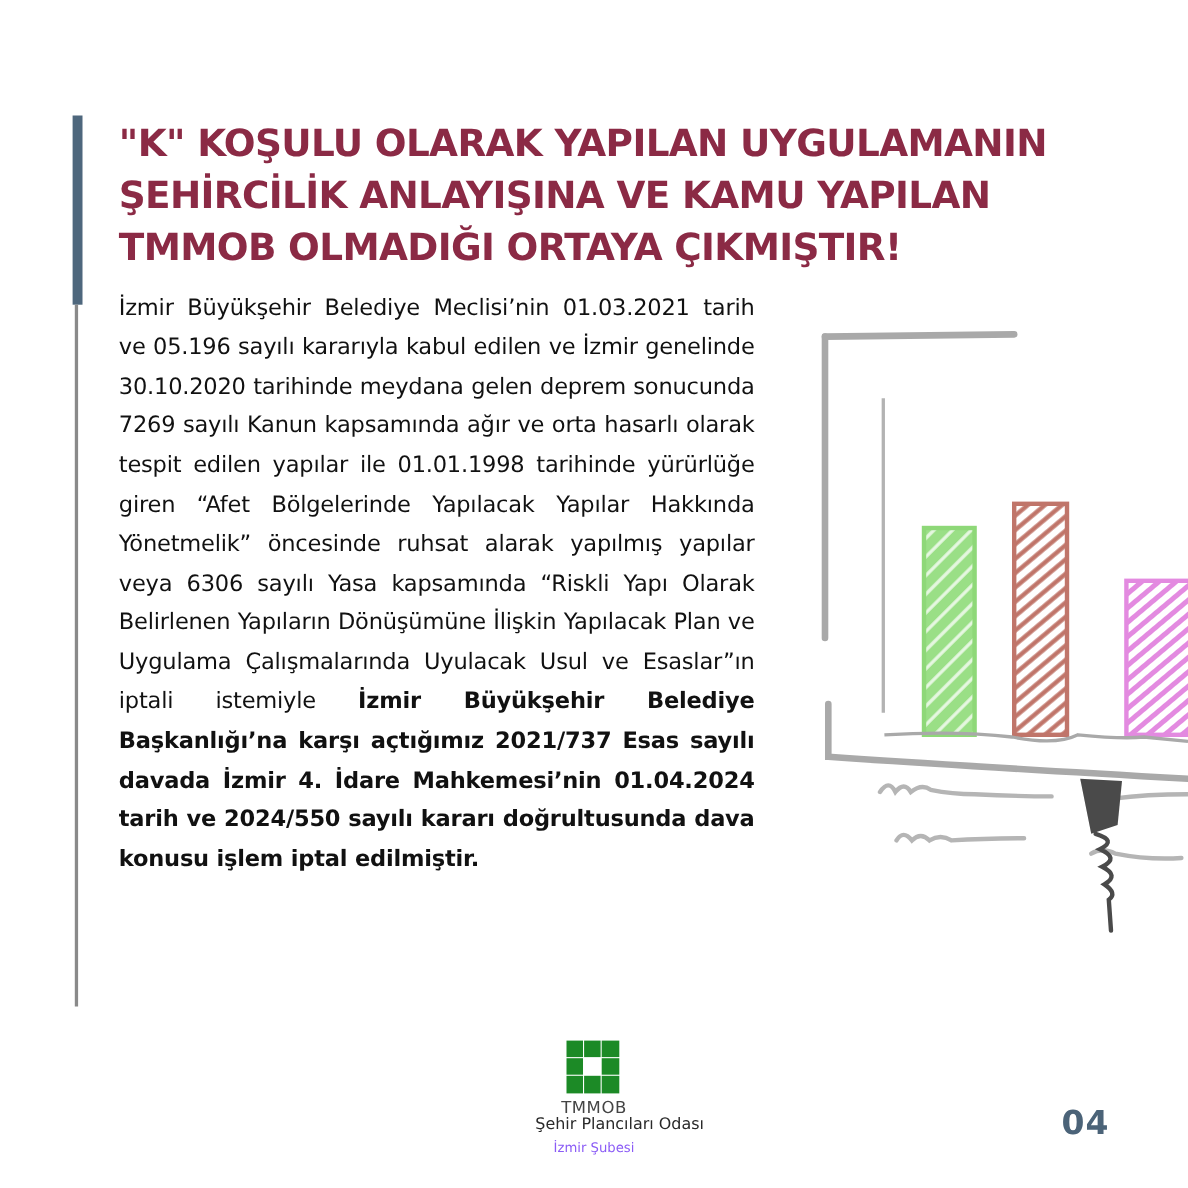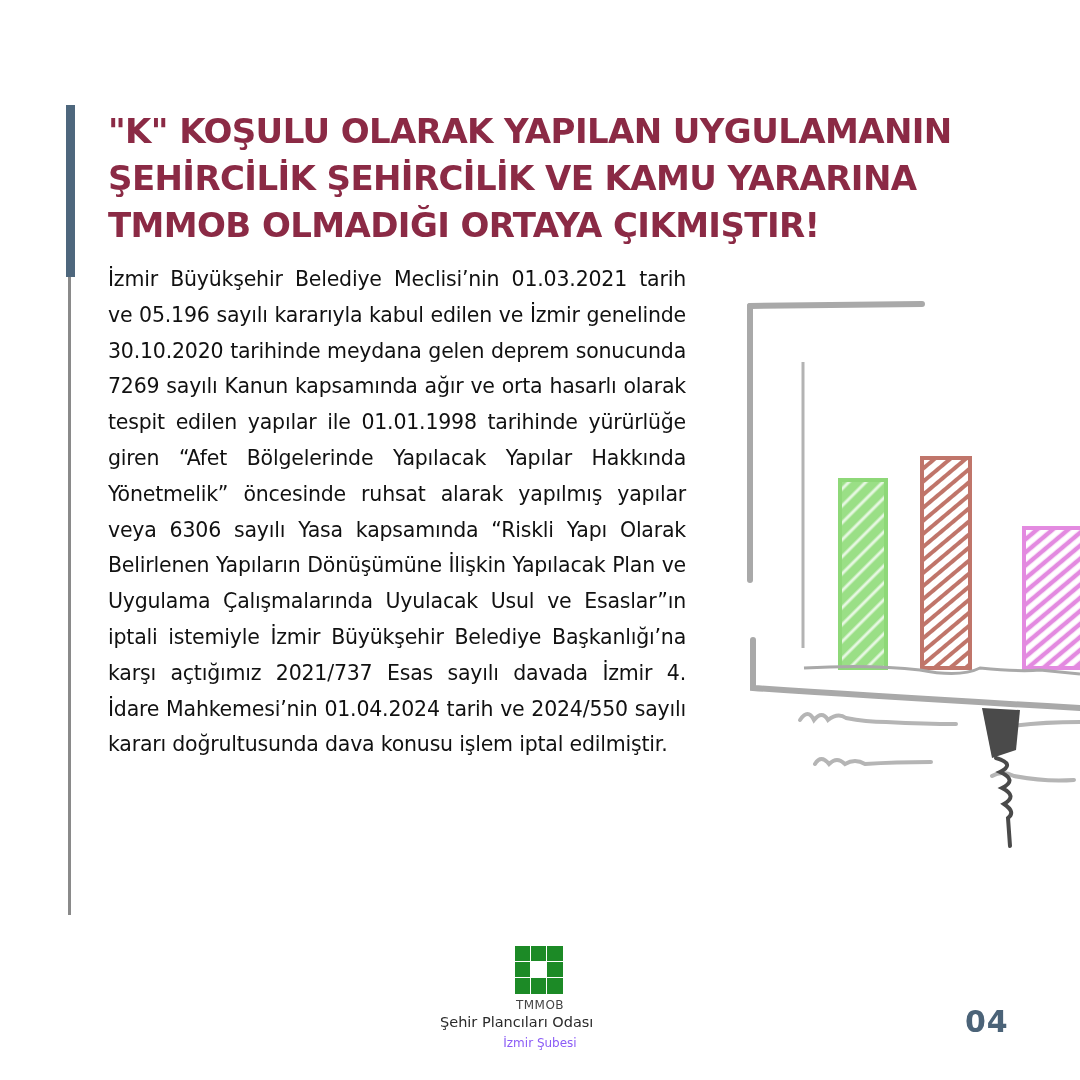--- a/index.html
+++ b/index.html
@@ -2,38 +2,38 @@
 <html><head>
 <meta charset="utf-8">
 <style>
   html, body { margin:0; padding:0; }
   body { width:1080px; height:1080px; background:#ffffff; position:relative; overflow:hidden; font-family:"DejaVu Sans", sans-serif; }
   .accent-bar { position:absolute; left:66px; top:105px; width:9px; height:172px; background:#4e677d; }
   .thin-line { position:absolute; left:68px; top:277px; width:3px; height:638px; background:#8a8a8a; }
   .title { position:absolute; left:108px; top:108px; width:880px; color:#8b2a45; font-family:"DejaVu Sans", sans-serif; font-weight:bold; font-size:34px; line-height:47px; letter-spacing:-0.6px; }
   .title div { white-space:nowrap; }
   .body-text { position:absolute; left:108px; top:262px; width:578px; color:#111; font-family:"DejaVu Sans", sans-serif; font-size:20.5px; line-height:35.8px; text-align:justify; text-align-last:left; letter-spacing:-0.2px; }
-  .body-text b { font-weight:normal;margin-top:17px; }
+  .body-text b { font-weight:bold;margin-top:17px; }
   .sketch { position:absolute; left:720px; top:280px; width:360px; height:690px; }
   .logo { position:absolute; left:515px; top:946px; width:48px; height:48px; }
   .logo-cell { position:absolute; background:#1c8a26; }
-  .org-top { position:absolute; left:480px; top:998px; width:120px; text-align:center; font-family:"DejaVu Sans", sans-serif; font-size:12px; color:#444; letter-spacing:0.5px; }
-  .org-name { position:absolute; left:440px; top:1014px; width:200px; text-align:left; font-family:"DejaVu Sans", sans-serif; font-size:14.5px; color:#2a2a2a; }
+  .org-top { position:absolute; left:480px; top:998px; width:120px; text-align:center; font-family:"DejaVu Sans", sans-serif; font-size:15px; color:#444; letter-spacing:0.5px; }
+  .org-name { position:absolute; left:440px; top:1014px; width:200px; text-align:right; font-family:"DejaVu Sans", sans-serif; font-size:14.5px; color:#2a2a2a; }
   .org-branch { position:absolute; left:480px; top:1036px; width:120px; text-align:center; font-family:"DejaVu Sans", sans-serif; font-size:12px; color:#8b5cf6; }
   .page-num { position:absolute; left:920px; top:1004px; font-family:"DejaVu Sans", sans-serif; font-weight:bold; font-size:30px; color:#4b6378; letter-spacing:1px;margin-left:45px; }
 </style>
 </head>
 <body>
 
 <div class="accent-bar"></div>
 <div class="thin-line"></div>
 
 <div class="title">
   <div>"K" KOŞULU OLARAK YAPILAN UYGULAMANIN</div>
-  <div>ŞEHİRCİLİK ŞEHİRCİLİK VE KAMU YARARINA</div>
+  <div>ŞEHİRCİLİK ANLAYIŞINA VE KAMU YAPILAN</div>
   <div>TMMOB OLMADIĞI ORTAYA ÇIKMIŞTIR!</div>
 </div>
 
 <div class="body-text"><span>İzmir Büyükşehir Belediye Meclisi’nin 01.03.2021 tarih ve 05.196 sayılı kararıyla kabul edilen ve İzmir genelinde 30.10.2020 tarihinde meydana gelen deprem sonucunda 7269 sayılı Kanun kapsamında ağır ve orta hasarlı olarak tespit edilen yapılar ile 01.01.1998 tarihinde yürürlüğe giren “Afet Bölgelerinde Yapılacak Yapılar Hakkında Yönetmelik” öncesinde ruhsat alarak yapılmış yapılar veya 6306 sayılı Yasa kapsamında “Riskli Yapı Olarak Belirlenen Yapıların Dönüşümüne İlişkin Yapılacak Plan ve Uygulama Çalışmalarında Uyulacak Usul ve Esaslar”ın iptali istemiyle </span><b>İzmir Büyükşehir Belediye Başkanlığı’na karşı açtığımız 2021/737 Esas sayılı davada İzmir 4. İdare Mahkemesi’nin 01.04.2024 tarih ve 2024/550 sayılı kararı doğrultusunda dava konusu işlem iptal edilmiştir.</b></div>
 
 <svg class="sketch" viewBox="0 0 360 690" xmlns="http://www.w3.org/2000/svg">
   <defs>
     <pattern id="hatchG" width="12" height="12" patternUnits="userSpaceOnUse" patternTransform="rotate(-45)">
       <rect width="12" height="12" fill="#9adf86"></rect>
       <line x1="0" y1="6" x2="12" y2="6" stroke="#ffffff" stroke-width="3" opacity="0.75"></line>

